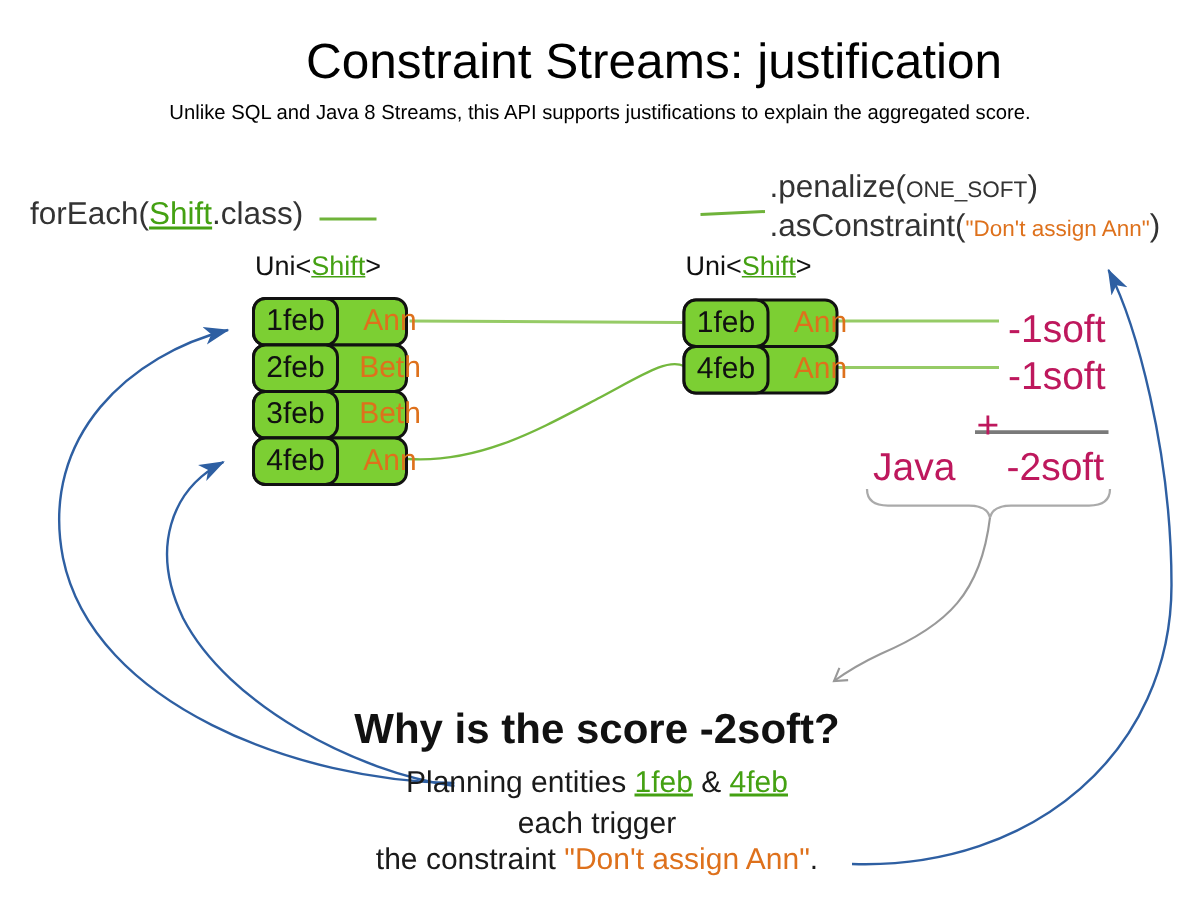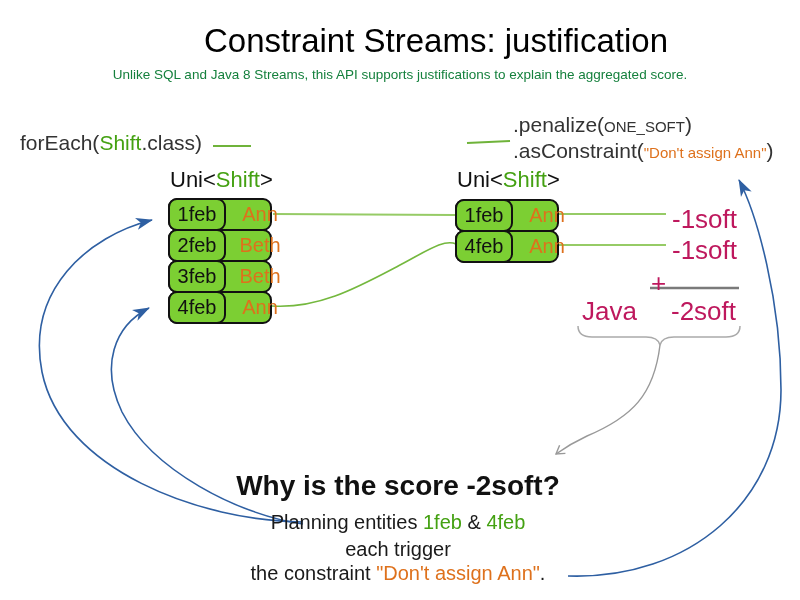--- a/index.html
+++ b/index.html
@@ -10,26 +10,26 @@
     --blue:#2E5FA2;
     --graya:#999999;
     --dark:#333333;
   }
   html,body{margin:0;padding:0;background:#fff;}
   .slide{position:relative;width:800px;height:600px;background:#ffffff;
          font-family:"Liberation Sans", sans-serif;overflow:hidden;}
   .abs{position:absolute;}
   .ctr{left:0;width:800px;text-align:center;}
   .title{top:22px;font-size:33px;color:#000;margin-left:36px;}
-  .subtitle{top:67px;font-size:13.5px;color:#15803d;}
+  .subtitle{top:67px;font-size:13.5px;color:#000000;}
   .code{font-size:21px;color:var(--dark);white-space:nowrap;}
   .code .sm{font-size:15px;}
-  .green{color:var(--codegreen);}
+  .green{color:var(--codegreen);text-decoration:underline;}
   .orange{color:var(--orange);}
-  .unilabel{font-size:22px;color:#111;white-space:nowrap;}
+  .unilabel{font-size:18px;color:#111;white-space:nowrap;}
   .stable{position:absolute;}
   .srow{position:relative;width:104px;height:33px;background:var(--cellgreen);
         border:2px solid #111;border-radius:9px;box-sizing:border-box;margin-bottom:-2px;}
   .srow .date{position:absolute;left:-2px;top:-2px;width:58px;height:33px;
         background:var(--cellgreen);border:2px solid #111;border-radius:9px;box-sizing:border-box;
         display:flex;align-items:center;justify-content:center;font-size:20px;color:#111;}
   .srow .emp{position:absolute;left:56px;right:0;top:0;height:29px;
         display:flex;align-items:center;justify-content:center;font-size:20px;color:var(--orange);padding-left:24px;}
   .scoretxt{font-size:26px;color:#be185d;white-space:nowrap;}
   .why{top:470px;font-size:28px;font-weight:bold;color:#111;}

